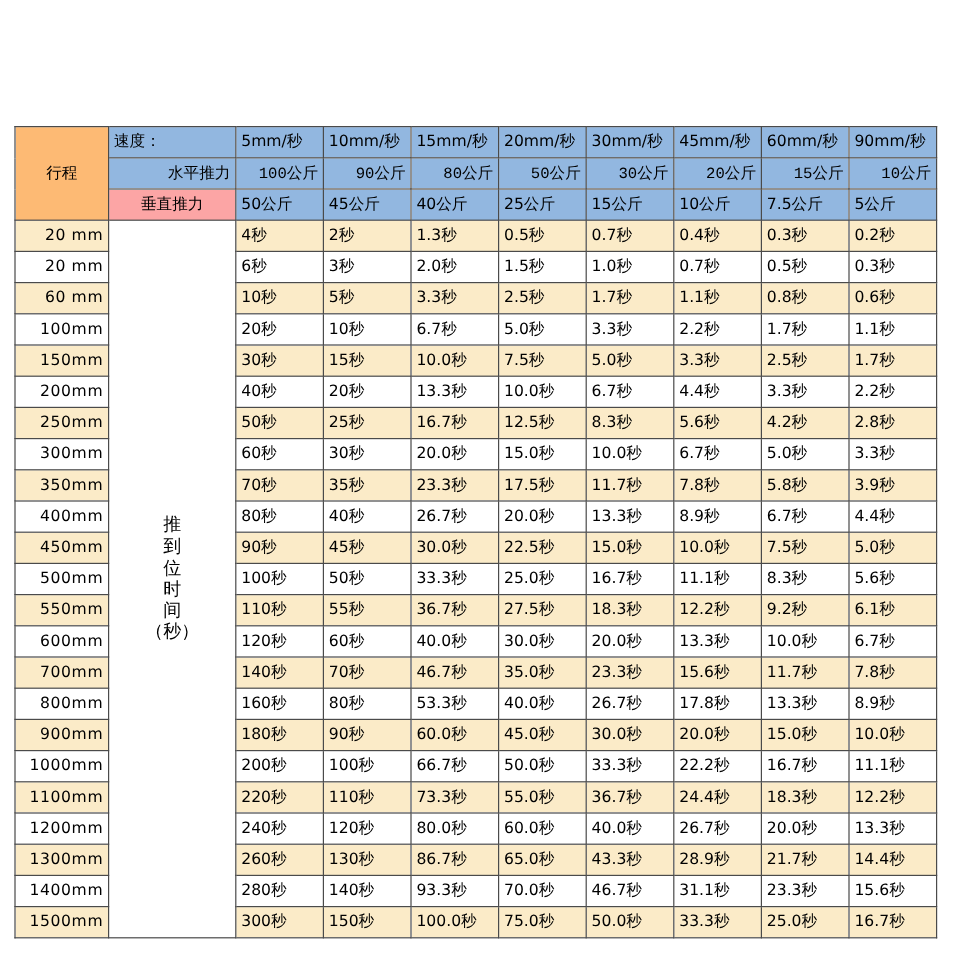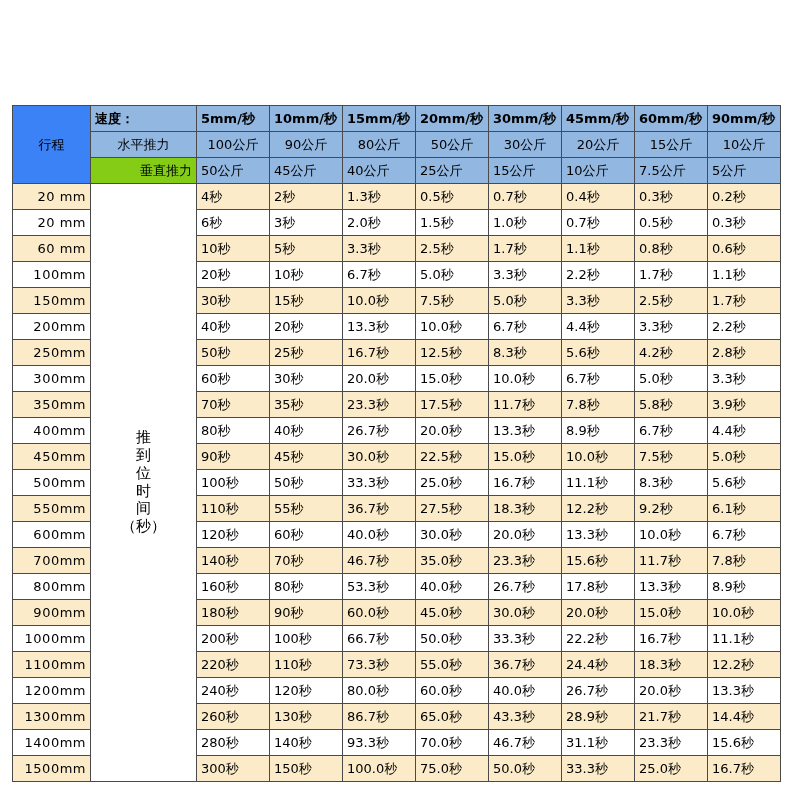--- a/index.html
+++ b/index.html
@@ -42,44 +42,44 @@
     white-space: nowrap;
     overflow: hidden;
     box-sizing: border-box;
   }
 
   
   col.c-stroke  { width: 78px; }
   col.c-label   { width: 106px; }
   col.c-data    { width: 73px; }
   td.hdr-corner {
-    background: #3b82f6;
+    background: #fdba74;
     text-align: center;
     font-size: 14px;
   }
   td.hdr-speed {
     background: #92b7e0;
     text-align: left;
     font-size: 13px;
-    font-weight: bold;
   }
   td.hdr-force {
     background: #92b7e0;
-    text-align: center;
-    font-size: 13px;
+    text-align: right;
+    font-size: 13px;
+    font-family: Liberation Mono, monospace;
   }
   td.hdr-vforce {
     background: #92b7e0;
     text-align: left;
     font-size: 13px;
     color: #5a5a5a;
   }
   td.hdr-vlabel {
-    background: #84cc16;
-    text-align: right;
+    background: #fca5a5;
+    text-align: center;
     font-size: 14px;
     color: #3f3f3f;
   }
 
   
   td.stroke {
     text-align: right;
     font-size: 13px;
     padding-right: 14px;
     letter-spacing: 0.5px;

